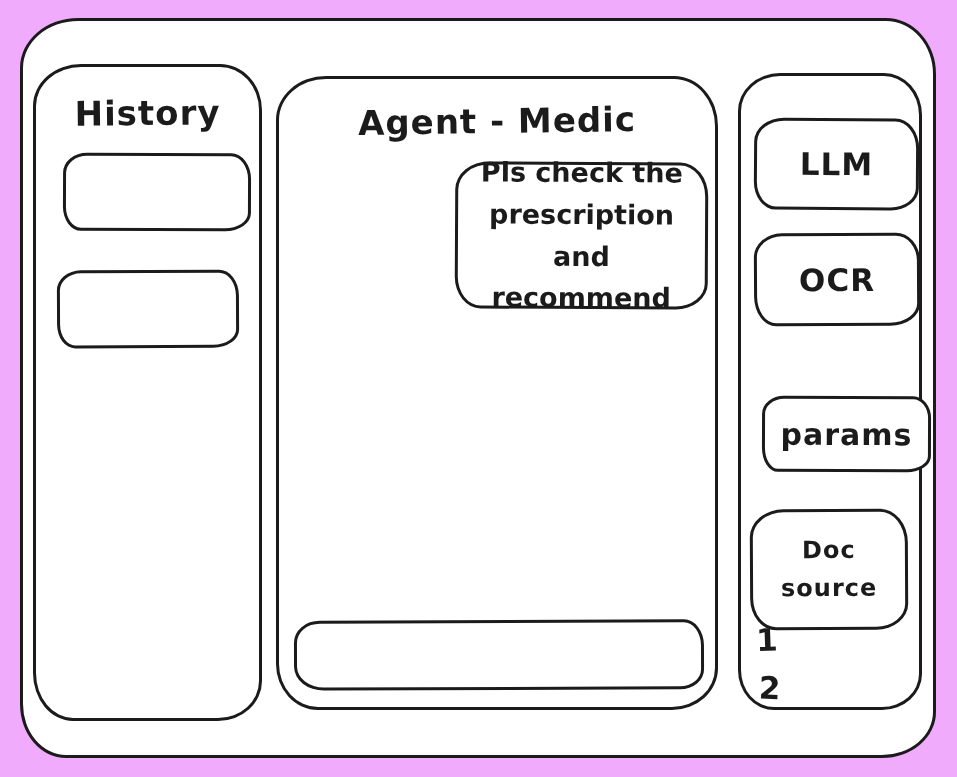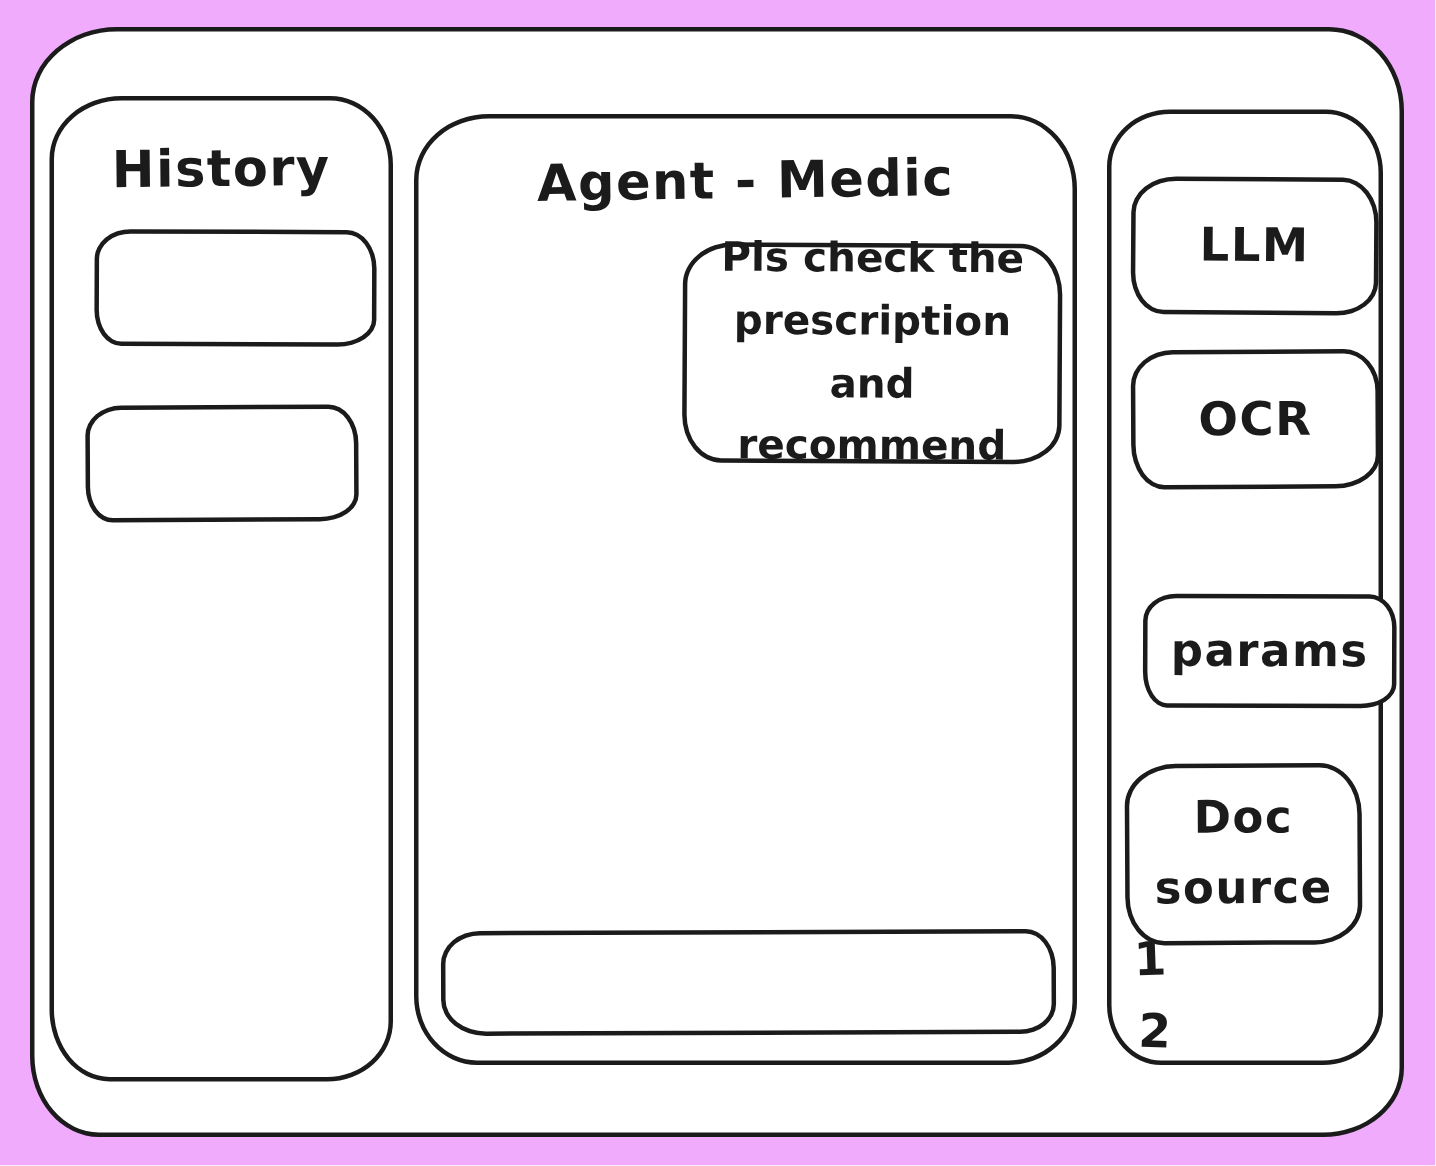--- a/index.html
+++ b/index.html
@@ -136,21 +136,21 @@
     width: 169px; height: 76px;
     border-radius: 22px 18px 24px 16px / 18px 22px 16px 24px;
     font-size: 30px;
     transform: rotate(0.2deg);
     margin-left: 16px;
   }
   .tool-btn.docsource {
     left: 9px; top: 433px;
     width: 158px; height: 121px;
     border-radius: 34px 28px 32px 26px / 28px 34px 26px 32px;
-    font-size: 30px;
+    font-size: 24px;
     line-height: 1.55;
     padding: 0 14px;
     transform: rotate(-0.3deg);
   }
   .step-num {
     position: absolute;
     font-size: 31px;
     font-weight: 700;
   }
   .step-num.n1 { left: 15px; top: 546px; transform: rotate(-2deg); }

